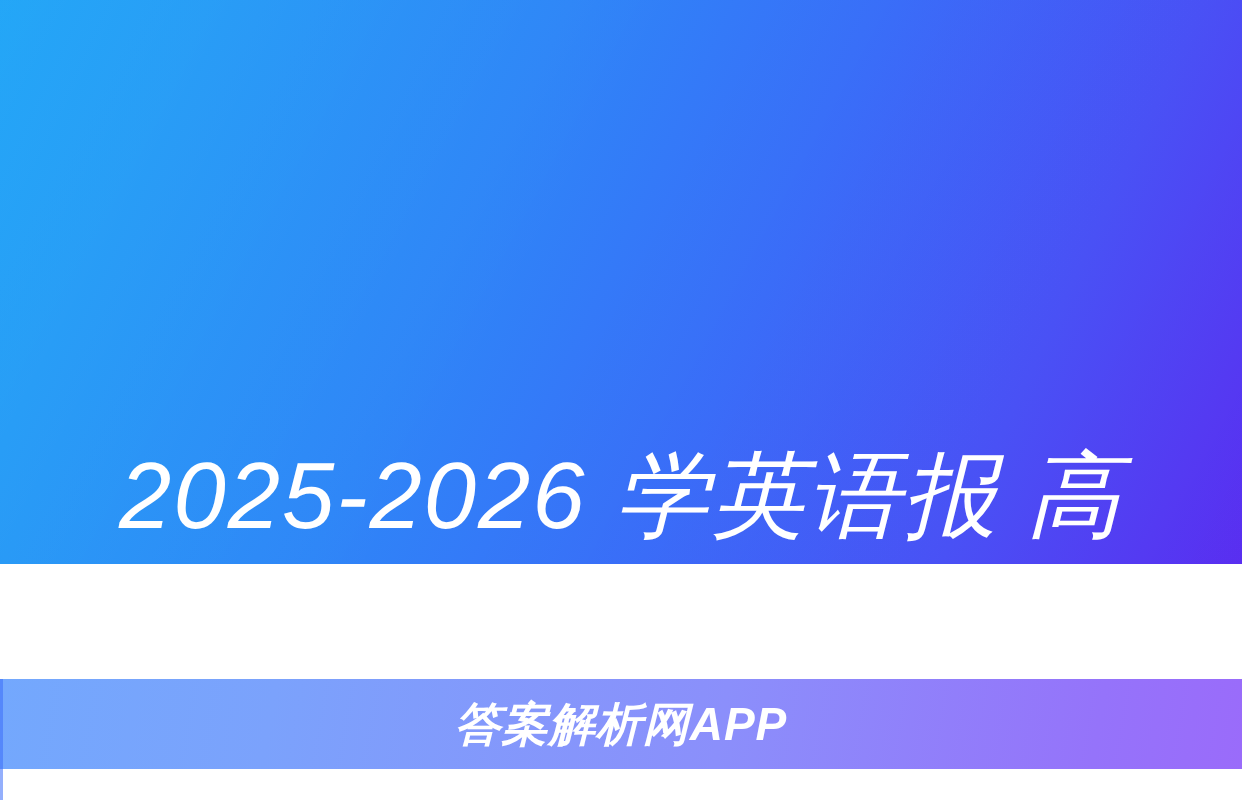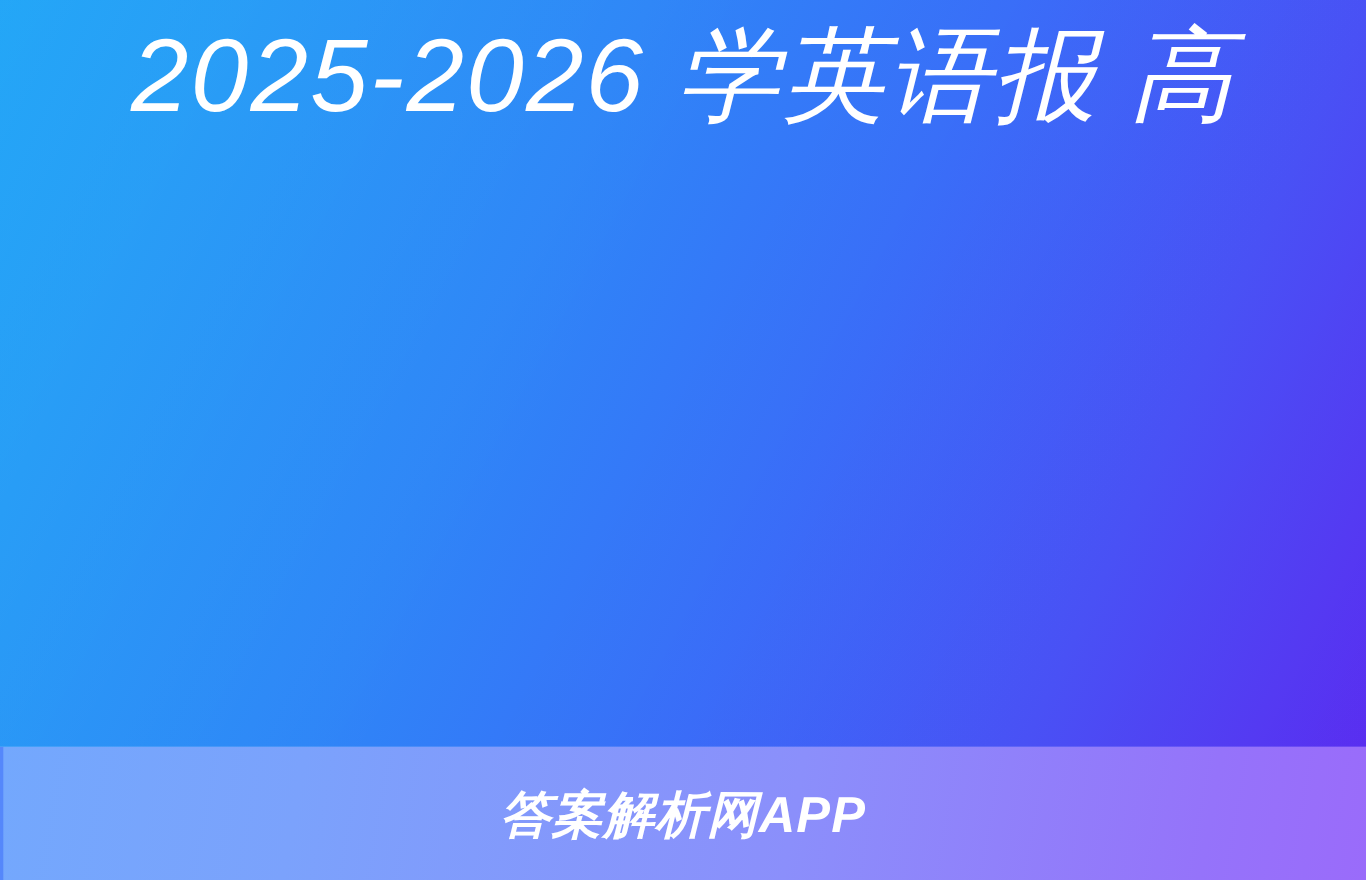--- a/index.html
+++ b/index.html
@@ -17,30 +17,30 @@
     font-family: "Liberation Sans", "DejaVu Sans", sans-serif;
     -webkit-font-smoothing: antialiased;
   }
 
   
   #hero {
     position: absolute;
     left: 0;
     top: 0;
     width: 1242px;
-    height: 679px;
+    height: 564px;
     background: linear-gradient(115deg,
                 #18a2f7 0%,
                 #219af6 14%,
                 #2e86f7 38%,
                 #3a6df9 60%,
                 #4a52f8 80%,
                 #5b2ff5 100%);
     display: flex;
-    align-items: flex-start;
+    align-items: flex-end;
     justify-content: center;
   }
 
   
   #hero::after {
     content: "";
     position: absolute;
     inset: 0;
     background: linear-gradient(118deg,
                 rgba(255,255,255,0.05) 0%,
@@ -67,21 +67,21 @@
     white-space: nowrap;
     text-rendering: geometricPrecision;
   }
 
   
   #brand-band {
     position: absolute;
     left: 0;
     top: 679px;
     width: 1242px;
-    height: 121px;
+    height: 90px;
     background: linear-gradient(100deg,
                 #73a8fd 0%,
                 #7ba2fc 22%,
                 #8b8ffb 58%,
                 #9573fa 88%,
                 #9a6bfa 100%);
     display: flex;
     align-items: center;
     justify-content: center;
   }

